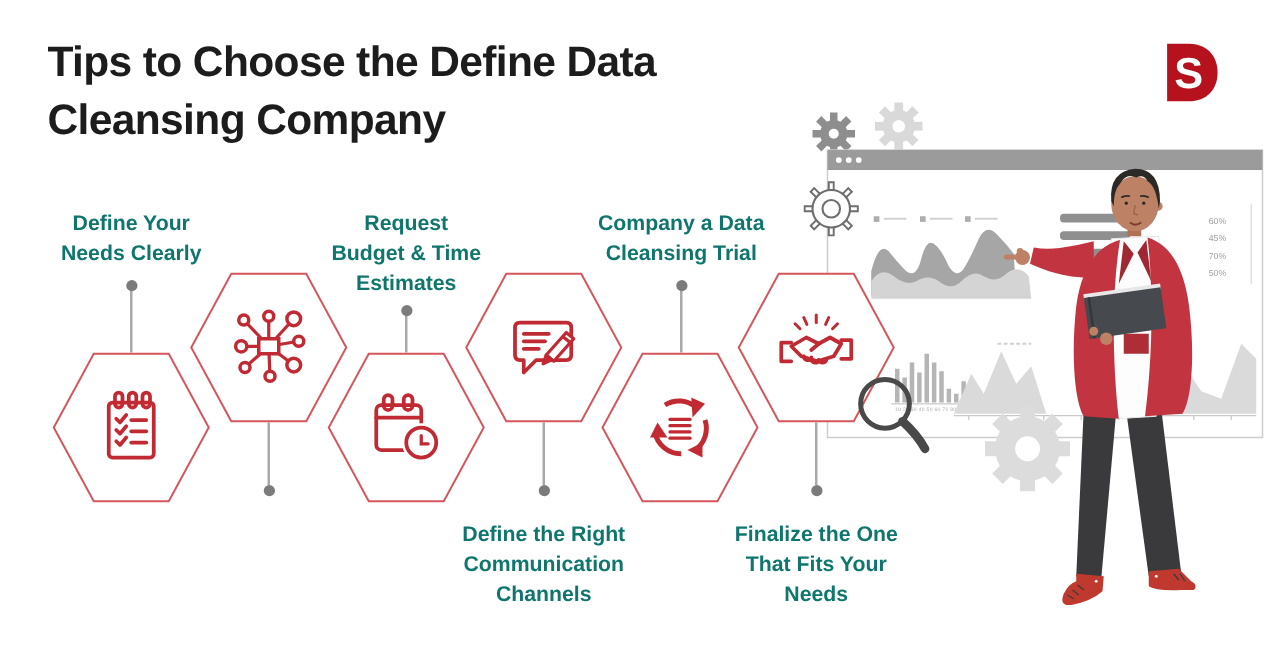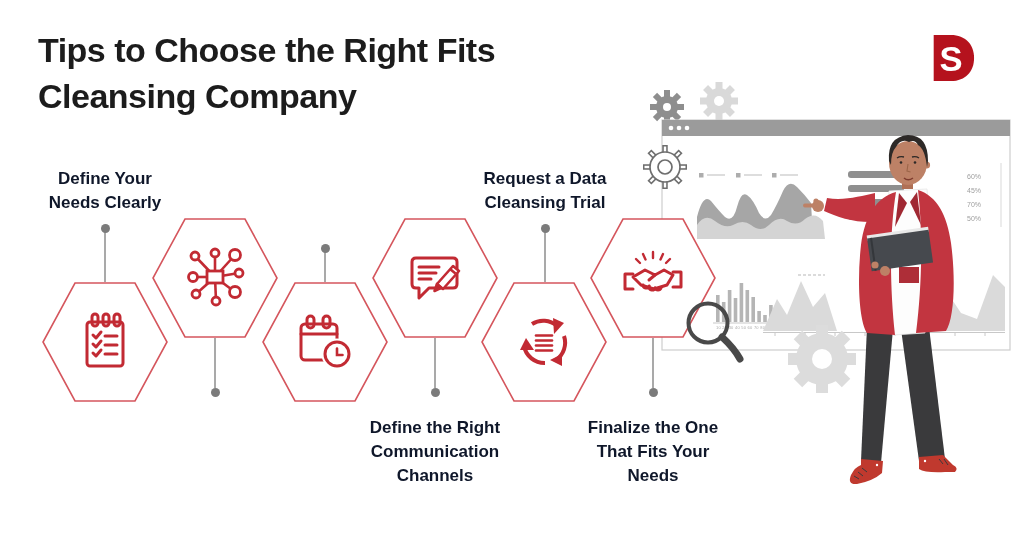--- a/index.html
+++ b/index.html
@@ -2,21 +2,21 @@
 <html><head>
 <meta charset="utf-8">
 <style>
   html,body{margin:0;padding:0;background:#fff;}
   #stage{position:relative;width:1024px;height:536px;background:#fff;overflow:hidden;
          font-family:"Liberation Sans", sans-serif;}
   .abs{position:absolute;}
   .title{left:38px;top:28px;width:620px;font-size:34px;line-height:1.34;font-weight:800;
          color:#1c1c1c;letter-spacing:-0.5px;white-space:pre-line;}
   .step-label{width:180px;text-align:center;font-size:17px;line-height:24px;font-weight:600;
-              color:#0f172a;white-space:pre-line;}
+              color:#0f766e;white-space:pre-line;}
   .conn-line{width:2px;background:#a9a9a9;}
   .conn-dot{width:9px;height:9px;border-radius:50%;background:#7b7b7b;}
   svg{display:block;}
   .icon-stroke{stroke:#c22a33;fill:none;stroke-width:3;stroke-linecap:round;stroke-linejoin:round;}
 </style>
 </head>
 <body>
 
 <div id="stage">
 
@@ -217,21 +217,21 @@
       <g transform="rotate(-8 285 175)">
         <rect x="254" y="156" width="62" height="5" fill="#e8e8e8"></rect>
         <rect x="254" y="159" width="62" height="33" fill="#46494e"></rect>
         <line x1="258" y1="159" x2="258" y2="192" stroke="#34373b" stroke-width="2"></line>
       </g>
       <circle cx="270" cy="196" r="5" fill="#bd8166"></circle>
       <circle cx="260" cy="190" r="3.6" fill="#bd8166"></circle>
     </g>
   </svg>
 
-  <div class="abs title">Tips to Choose the Right Fits
+  <div class="abs title">Tips to Choose the Define Data
 Cleansing Company</div>
 
   <svg class="abs" style="left:926px;top:33px" width="50" height="50" viewBox="0 0 52 52">
     <path d="M8,2 L26,2 C41,2 50,12 50,26 C50,40 41,50 26,50 L8,50 Z" fill="#b5121d"></path>
     <text x="14" y="39" font-size="36" font-weight="bold" fill="#ffffff" font-family="Liberation Sans, sans-serif">S</text>
   </svg>
 
   <div class="abs conn-line" style="left:104px;top:232px;height:50px"></div>
   <div class="abs conn-dot" style="left:100.5px;top:223.5px"></div>
   <div class="abs conn-line" style="left:324px;top:252px;height:30px"></div>
@@ -367,21 +367,24 @@
     </g>
   </svg>
 
   <svg class="abs" style="left:678px;top:296px" width="82" height="72" viewBox="0 0 82 72">
     <circle cx="30" cy="27" r="19.5" fill="none" stroke="#494949" stroke-width="4"></circle>
     <path d="M44,41 Q56,52 62,63" fill="none" stroke="#494949" stroke-width="7" stroke-linecap="round"></path>
   </svg>
 
   <div class="abs step-label" style="left:15px;top:167px">Define Your
 Needs Clearly</div>
-  <div class="abs step-label" style="left:455px;top:167px">Request a Data
+  <div class="abs step-label" style="left:235px;top:167px">Request
+Budget &amp; Time
+Estimates</div>
+  <div class="abs step-label" style="left:455px;top:167px">Company a Data
 Cleansing Trial</div>
   <div class="abs step-label" style="left:345px;top:416px">Define the Right
 Communication
 Channels</div>
   <div class="abs step-label" style="left:563px;top:416px">Finalize the One
 That Fits Your
 Needs</div>
 
 </div>
 

